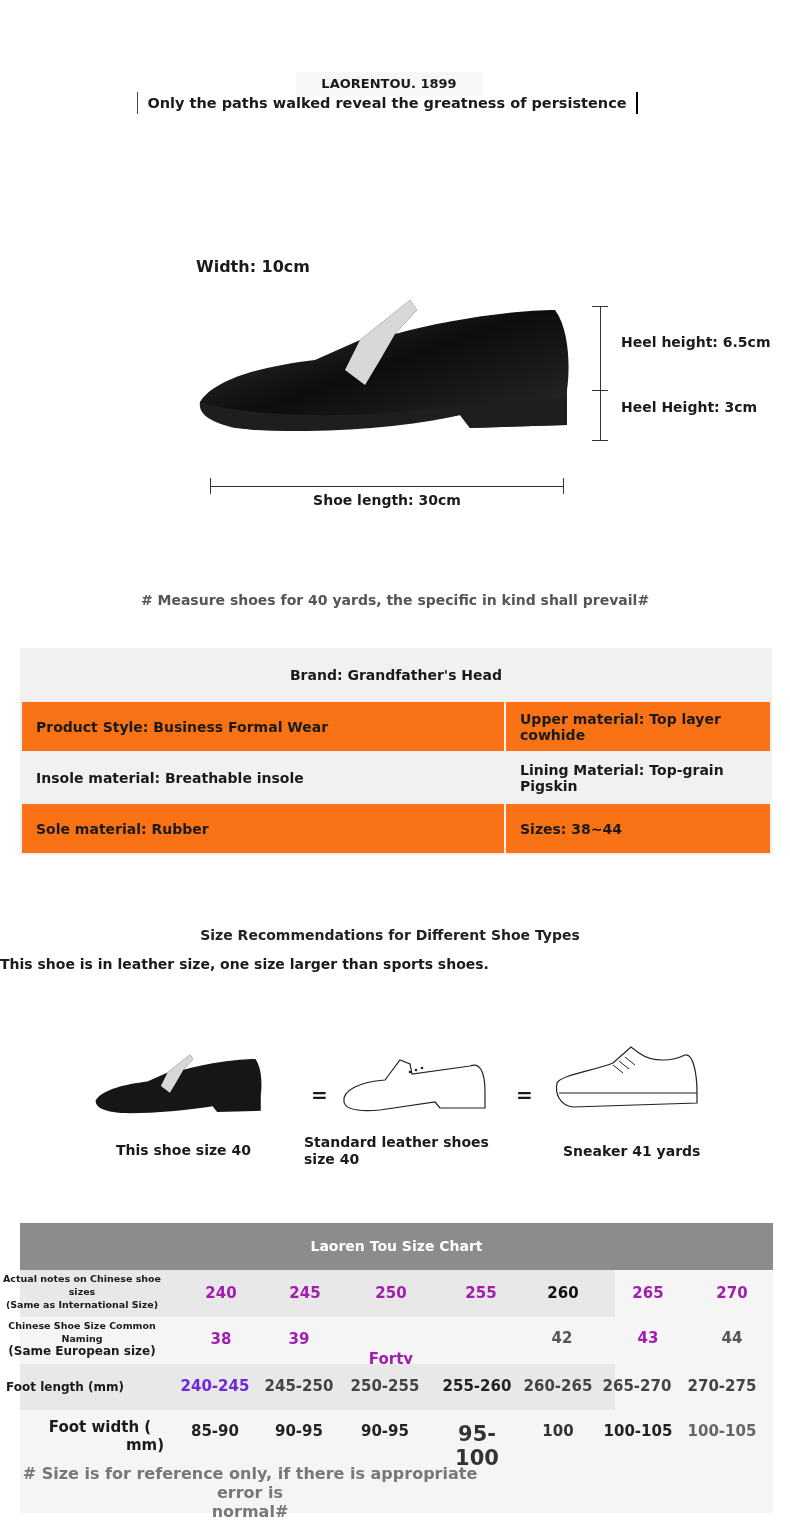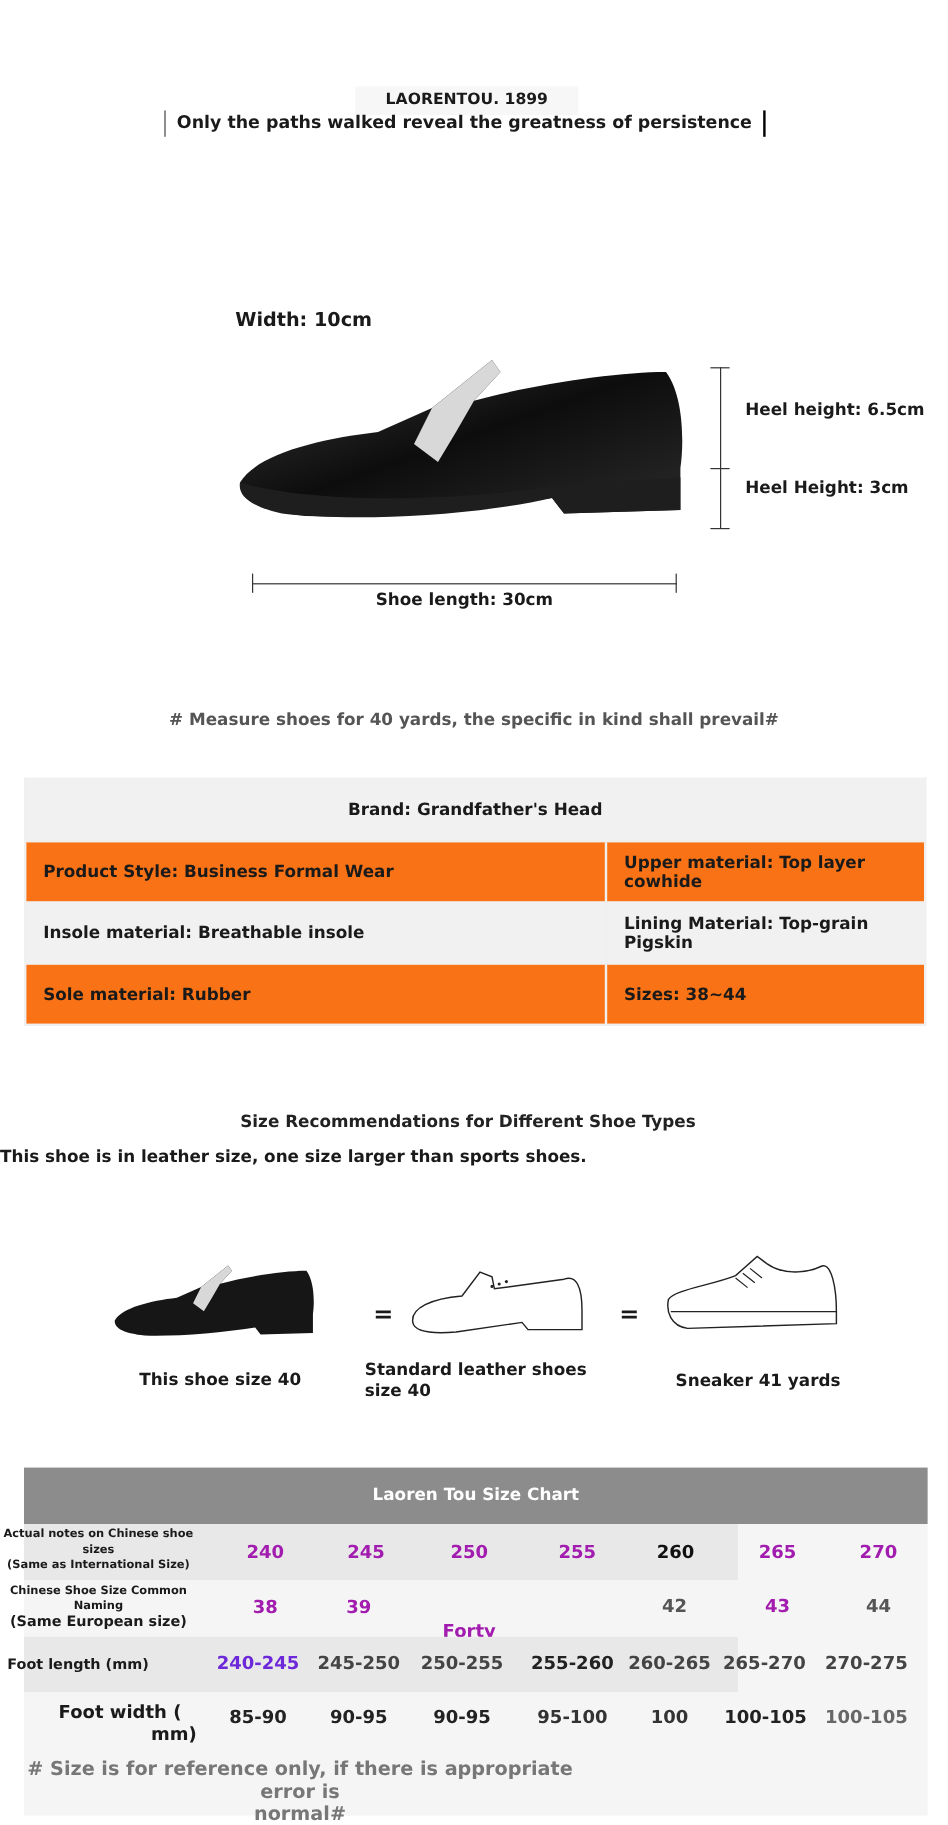--- a/index.html
+++ b/index.html
@@ -158,21 +158,21 @@
 </div>
 
 <div class="sc-row" style="top:1410px;height:46px;">
   <div class="sc-label" style="left:0;width:128px;top:8px;font-size:15px;line-height:18px;text-align:right;margin-left:36px;">
     <div style="text-align:center;">Foot width (</div>
     <div>mm)</div>
   </div>
   <div class="sc-val" style="left:175px;top:12px;font-size:15px;color:#222;">85-90</div>
   <div class="sc-val" style="left:259px;top:12px;font-size:15px;color:#222;">90-95</div>
   <div class="sc-val" style="left:345px;top:12px;font-size:15px;color:#222;">90-95</div>
-  <div class="sc-val" style="left:437px;top:12px;font-size:15px;color:#333;">95-100</div>
+  <div class="sc-val" style="left:437px;top:12px;font-size:21px;color:#333;">95-100</div>
   <div class="sc-val" style="left:518px;top:12px;font-size:15px;color:#333;">100</div>
   <div class="sc-val" style="left:598px;top:12px;font-size:15px;color:#222;">100-105</div>
   <div class="sc-val" style="left:682px;top:12px;font-size:15px;color:#666;">100-105</div>
 </div>
 
 <div class="abs footnote">
   <div># Size is for reference only, if there is appropriate error is</div>
   <div>normal#</div>
 </div>
 

